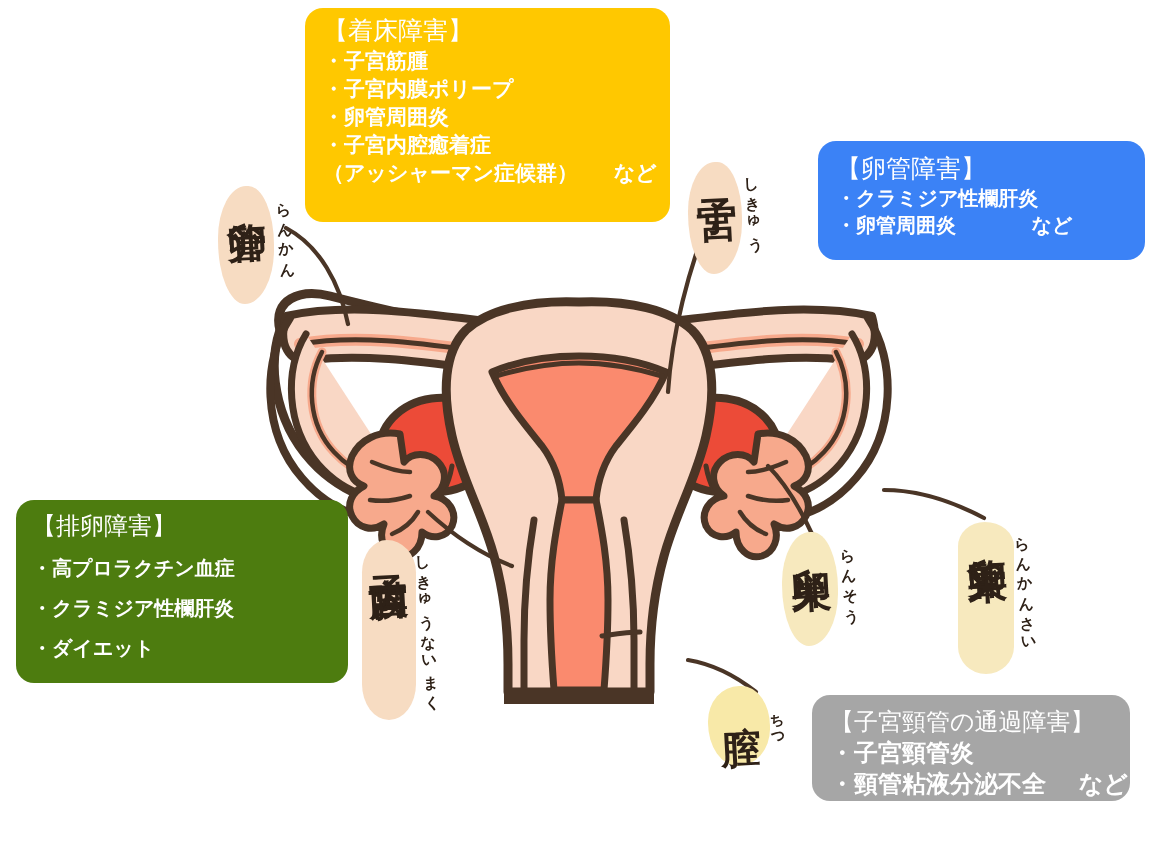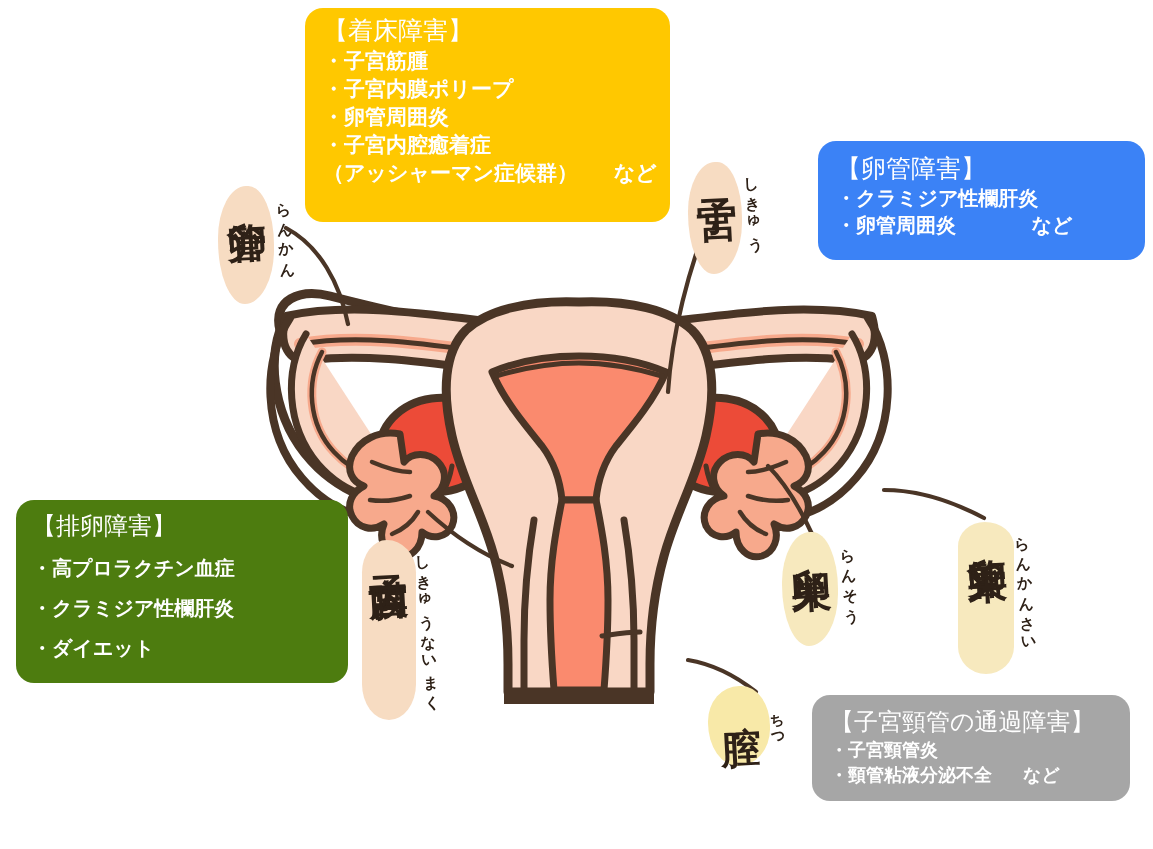--- a/index.html
+++ b/index.html
@@ -39,21 +39,21 @@
   }
   #box-ovulation{
     left:16px;top:500px;width:332px;height:183px;
     background:#4d7c0f;padding:14px 0 0 16px;
   }
   #box-cervical{
     left:812px;top:695px;width:318px;height:106px;
     background:#A6A6A6;padding:15px 0 0 18px;
   }
   #box-cervical .info-title{font-size:24px;}
-  #box-cervical .info-line{font-size:18px;}
+  #box-cervical .info-line{font-size:24px;}
   #box-tubal .info-line{font-size:20px;}
   #box-ovulation .info-line{font-size:20px;margin-top:20px;}
   #box-ovulation .info-title{font-size:24px;}
 
   
   #anatomy{position:absolute;left:0;top:0;width:1153px;height:849px;}
 
   
   .callout{
     position:absolute;

